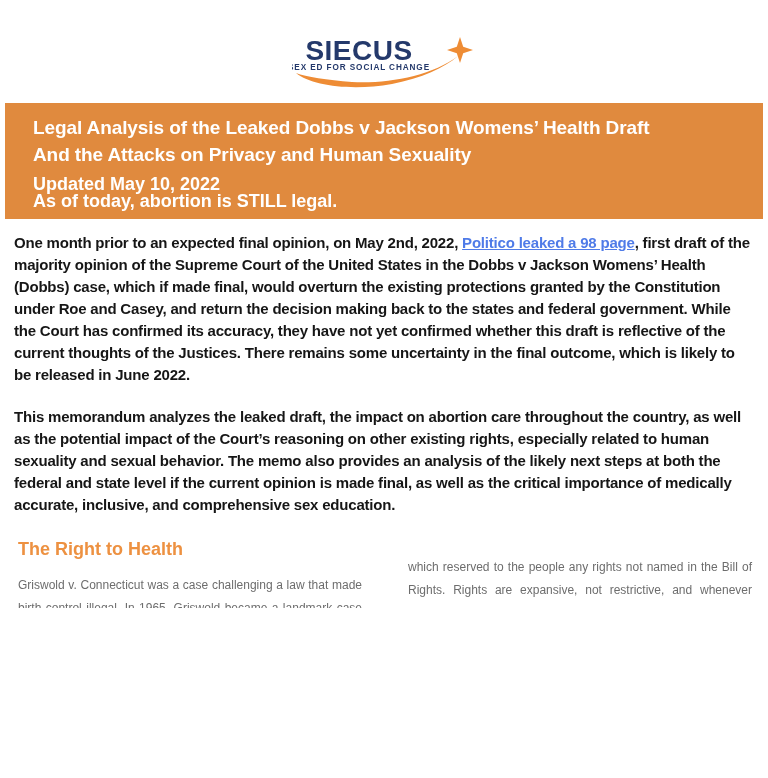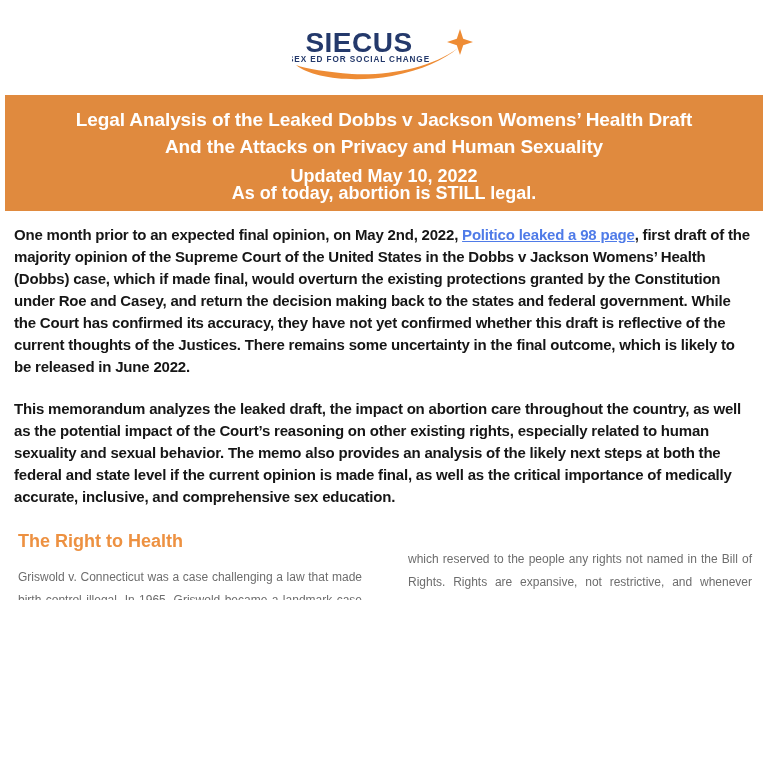--- a/index.html
+++ b/index.html
@@ -7,34 +7,35 @@
     padding: 0;
     background: #ffffff;
     font-family: "Liberation Sans", "DejaVu Sans", sans-serif;
   }
   .page {
     position: relative;
     width: 768px;
     height: 600px;
     overflow: hidden;
     background: #ffffff;
+    margin-top: 8px;
   }
   
   .logo-row {
     padding-top: 24px;
     display: flex;
     justify-content: center;
   }
   .logo-svg { display: block; }
   
   .banner {
     margin: 11px 5px 0 5px;
     background: #E08A3E;
     color: #ffffff;
-    text-align: center;
+    text-align: left;
     padding: 11px 28px 9px 28px;
   }
   .banner-title {
     font-size: 19px;
     font-weight: bold;
     line-height: 27px;
     letter-spacing: -0.1px;
   }
   .banner-sub {
     margin-top: 7px;

